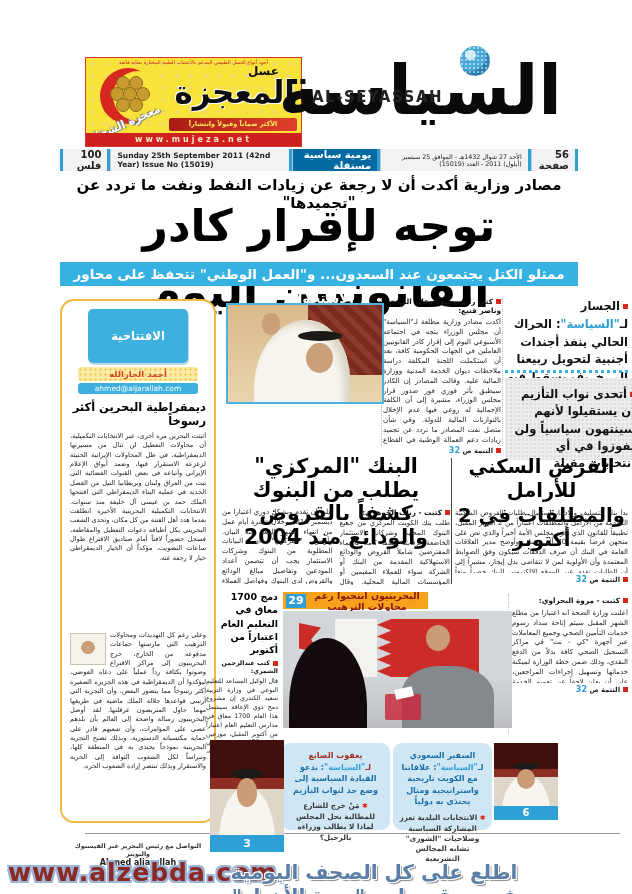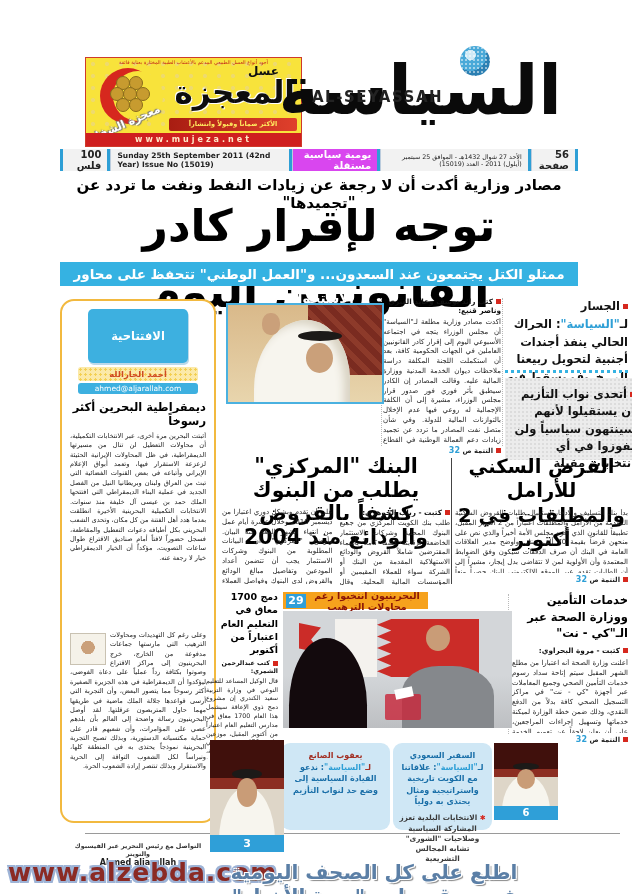--- a/index.html
+++ b/index.html
@@ -36,21 +36,21 @@
       background-image:radial-gradient(#ffffff 0.8px,transparent 1px);background-size:4px 4px;opacity:.5;}
   .logo-latin{left:2px;bottom:-7px;font-size:15px;letter-spacing:1.5px;color:#222;font-weight:bold;}
 
   
   .dateline{left:60px;top:149px;width:518px;height:22px;display:flex;direction:rtl;align-items:stretch;}
   .dl-seg{background:#f2f2f2;border-right:3px solid #2e9fd6;border-left:1px solid #bcd;
       display:flex;align-items:center;padding:0 6px;color:#222;}
   .dl-seg:last-child{border-left:3px solid #2e9fd6;}
   .dl-pages{font-size:10px;font-weight:bold;}
   .dl-ardate{font-size:6.3px;flex:1 1 auto;justify-content:center;}
-  .dl-tag{background:#d946ef;color:#fff;font-size:10px;font-weight:bold;}
+  .dl-tag{background:#0369a1;color:#fff;font-size:10px;font-weight:bold;}
   .dl-endate{font-size:7.5px;font-weight:bold;direction:ltr;}
   .dl-price{font-size:10px;font-weight:bold;}
 
   
   .kicker{left:60px;top:176px;width:518px;font-size:15px;font-weight:bold;color:#000;text-align:center;}
   .mainhead{left:60px;top:193px;width:518px;font-size:44px;font-weight:bold;color:#000;
       text-align:center;line-height:66px;letter-spacing:-1px;}
   .bluebar{left:60px;top:262px;width:518px;height:24px;background:#35b2e2;color:#fff;
       font-size:13.5px;font-weight:bold;text-align:center;line-height:24px;}
 
@@ -259,21 +259,20 @@
   </div>
   <div class="abs vline-solid" style="left:451px;top:458px;height:126px;"></div>
 
   <div class="abs housing-h">القرض السكني للأرامل والمطلقات في 2 أكتوبر</div>
   <div class="abs housing-b">
     <div class="body-txt" style="height:64px;">بدأ بنك التسليف والادخار استقبال طلبات القروض السكنية المقدمة من الأرامل والمطلقات اعتباراً من 2 أكتوبر المقبل، تطبيقاً للقانون الذي أقره مجلس الأمة أخيراً والذي نص على منحهن قرضاً بقيمة 70 ألف دينار. وأوضح مدير العلاقات العامة في البنك أن صرف الدفعات سيكون وفق الضوابط المعتمدة وأن الأولوية لمن لا تتقاضى بدل إيجار، مشيراً إلى أن الطلبات تقدم عبر الموقع الإلكتروني للبنك حصراً منعاً للازدحام.</div>
     <div class="more" style="margin-top:2px;"><span class="redsq"></span><span>التتمة ص</span> <span class="pg">32</span></div>
   </div>
 
   <div class="abs knet">
-    <div class="knet-h">خدمات التأمين ووزارة الصحة عبر الـ"كي - نت"</div>
     <div class="byline" style="margin-top:4px;"><span class="redsq"></span><span>كتبت - مروة البحراوي:</span></div>
     <div class="body-txt" style="height:74px;margin-top:4px;">أعلنت وزارة الصحة أنه اعتباراً من مطلع الشهر المقبل سيتم إتاحة سداد رسوم خدمات التأمين الصحي وجميع المعاملات عبر أجهزة "كي - نت" في مراكز التسجيل الصحي كافة بدلاً من الدفع النقدي، وذلك ضمن خطة الوزارة لميكنة خدماتها وتسهيل إجراءات المراجعين، على أن يعلن لاحقاً عن تعميم الخدمة على المستوصفات والمراكز التخصصية.</div>
     <div class="more" style="margin-top:2px;"><span class="redsq"></span><span>التتمة ص</span> <span class="pg">32</span></div>
   </div>
   <div class="abs vline" style="left:508px;top:594px;height:140px;"></div>
 
   <div class="abs disabled">
     <div class="dis-h">دمج 1700 معاق في التعليم العام اعتباراً من أكتوبر</div>
     <div class="byline" style="font-size:6.3px;margin-top:3px;"><span class="redsq"></span><span>كتب عبدالرحمن الشمري:</span></div>
     <div class="body-txt" style="font-size:6.3px;height:82px;margin-top:3px;">قال الوكيل المساعد للتعليم النوعي في وزارة التربية سعيد الكندري إن مشروع دمج ذوي الإعاقة سيشمل هذا العام 1700 معاق في مدارس التعليم العام اعتباراً من أكتوبر المقبل، موزعين على 470 مدرسة في مختلف المناطق التعليمية، مشيراً إلى أن الوزارة أعدت الكوادر المتخصصة لمتابعة الخطة.</div>
@@ -290,20 +289,21 @@
     <div class="abs flag-r"></div>
     <div class="abs man-body"></div>
     <div class="abs man-face"></div>
     <div class="abs woman"></div>
     <div class="abs ballot"></div>
     <div class="abs paper"></div>
   </div>
 
   <div class="abs nbox nbox-l">
     <div class="h"><span class="who">يعقوب الصانع لـ</span><span class="brand">"السياسة"</span><span>: ندعو القيادة السياسية إلى وضع حد لنواب التأزيم</span></div>
+    <div class="s"><span class="star">✱ </span><span>مَنْ خرج للشارع للمطالبة بحل المجلس لماذا لا يطالب وزراءه بالرحيل؟</span></div>
   </div>
   <div class="abs nbox nbox-r">
     <div class="h"><span>السفير السعودي لـ</span><span class="brand">"السياسة"</span><span>: علاقاتنا مع الكويت تاريخية واستراتيجية ومثال يحتذى به دولياً</span></div>
     <div class="s"><span class="star">✱ </span><span>الانتخابات البلدية تعزز المشاركة السياسية وصلاحيات "الشورى" تشابه المجالس التشريعية</span></div>
   </div>
 
   <div class="abs pphoto p11">
     <div class="abs pp-ghutra"></div>
     <div class="abs pp-agal"></div>
     <div class="abs pp-face"></div>

